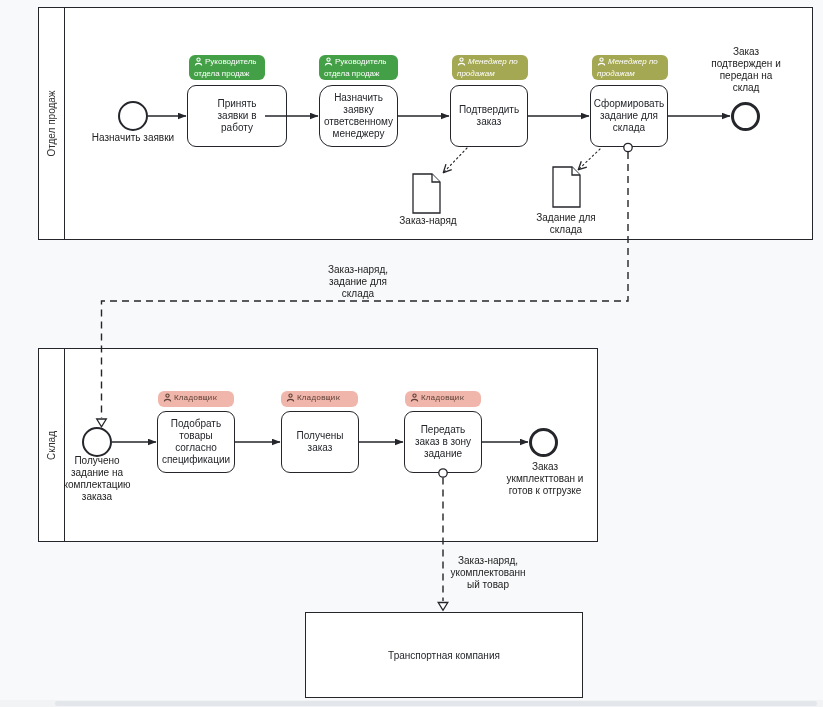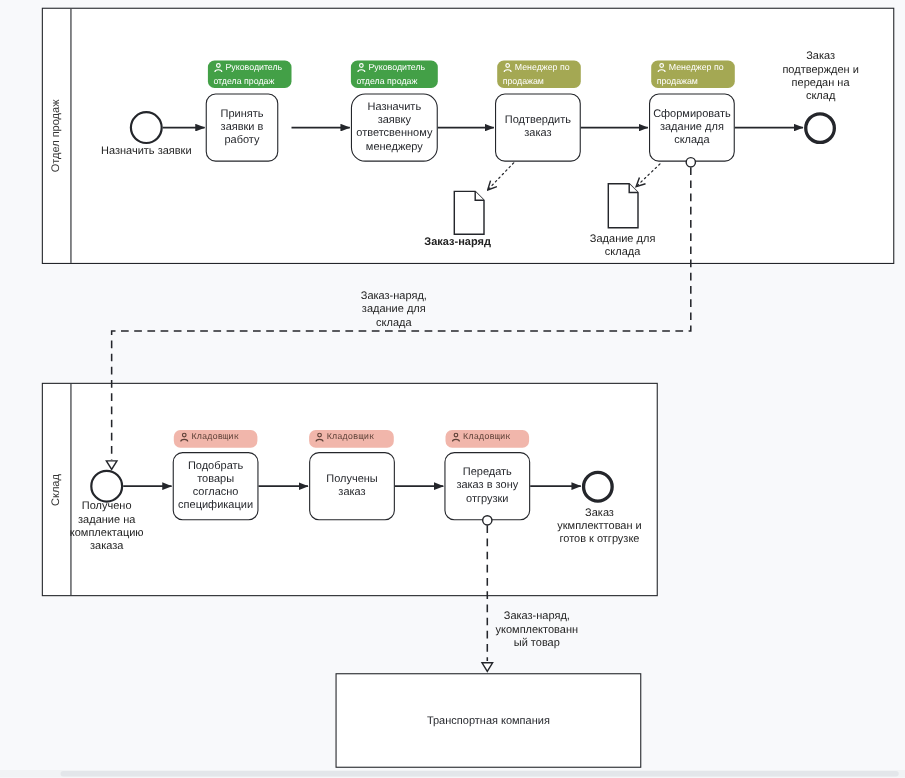--- a/index.html
+++ b/index.html
@@ -47,21 +47,21 @@
 
   .badge {
     position: absolute;
     border-radius: 6px;
     font-size: 8px; line-height: 1.35;
     padding: 2px 5px;
     overflow: hidden;
   }
   .badge .txt { white-space: pre-line; vertical-align: top; }
   .badge.green { background: var(--badge-green-bg); color: var(--badge-green-text); }
-  .badge.olive { background: var(--badge-olive-bg); color: var(--badge-olive-text); }
+  .badge.olive { background: var(--badge-olive-bg); color: var(--badge-olive-text); font-style: italic; }
   .badge.pink  { background: var(--badge-pink-bg);  color: var(--badge-pink-text); font-family: Liberation Mono, monospace; }
   .badge svg { vertical-align: -1px; margin-right: 2px; }
 
   .lbl {
     position: absolute;
     font-size: 10px; line-height: 1.2;
     text-align: center;
     white-space: pre-line;
     color: #222;
   }
@@ -107,21 +107,21 @@
 <div class="event start" style="left:118px;top:101px;"></div>
 <div class="lbl" style="left:83px;top:132px;width:100px;">Назначить заявки</div>
 
 <div class="badge green" style="left:189px;top:55px;width:76px;height:25px;">
   <svg width="9" height="9" viewBox="0 0 12 12">
       <circle cx="6" cy="3.4" r="2.2" fill="none" stroke="currentColor" stroke-width="1.4"></circle>
       <path d="M1.8,11.2 C1.8,7.6 10.2,7.6 10.2,11.2" fill="none" stroke="currentColor" stroke-width="1.4"></path>
     </svg><span class="txt">Руководитель
 отдела продаж</span>
 </div>
-<div class="task" style="left:187px;top:85px;width:66px;height:62px;">
+<div class="task" style="left:187px;top:85px;width:100px;height:62px;">
   <span>Принять
 заявки в
 работу</span>
 </div>
 
 <div class="badge green" style="left:319px;top:55px;width:79px;height:25px;">
   <svg width="9" height="9" viewBox="0 0 12 12">
       <circle cx="6" cy="3.4" r="2.2" fill="none" stroke="currentColor" stroke-width="1.4"></circle>
       <path d="M1.8,11.2 C1.8,7.6 10.2,7.6 10.2,11.2" fill="none" stroke="currentColor" stroke-width="1.4"></path>
     </svg><span class="txt">Руководитель
@@ -158,21 +158,21 @@
 задание для
 склада</span>
 </div>
 
 <div class="lbl" style="left:701px;top:46px;width:90px;">Заказ
 подтвержден и
 передан на
 склад</div>
 <div class="event end" style="left:731px;top:102px;"></div>
 
-<div class="lbl" style="left:371px;top:215px;width:90px;font-weight:bold;">Заказ-наряд</div>
+<div class="lbl" style="left:383px;top:215px;width:90px;">Заказ-наряд</div>
 <div class="lbl" style="left:521px;top:212px;width:90px;">Задание для
 склада</div>
 
 <div class="lbl" style="left:302px;top:264px;width:112px;">Заказ-наряд,
 задание для
 склада</div>
 
 <div class="event start" style="left:82px;top:427px;"></div>
 <div class="lbl" style="left:52px;top:455px;width:90px;">Получено
 задание на
@@ -205,21 +205,21 @@
 
 <div class="badge pink" style="left:405px;top:391px;width:76px;height:16px;">
   <svg width="9" height="9" viewBox="0 0 12 12">
       <circle cx="6" cy="3.4" r="2.2" fill="none" stroke="currentColor" stroke-width="1.4"></circle>
       <path d="M1.8,11.2 C1.8,7.6 10.2,7.6 10.2,11.2" fill="none" stroke="currentColor" stroke-width="1.4"></path>
     </svg><span class="txt">Кладовщик</span>
 </div>
 <div class="task" style="left:404px;top:411px;width:78px;height:62px;">
   <span>Передать
 заказ в зону
-отгрузки</span>
+задание</span>
 </div>
 
 <div class="event end" style="left:529px;top:428px;"></div>
 <div class="lbl" style="left:499px;top:461px;width:92px;">Заказ
 укмплекттован и
 готов к отгрузке</div>
 
 <div class="lbl" style="left:450px;top:555px;width:76px;">Заказ-наряд,
 укомплектованн
 ый товар</div>

